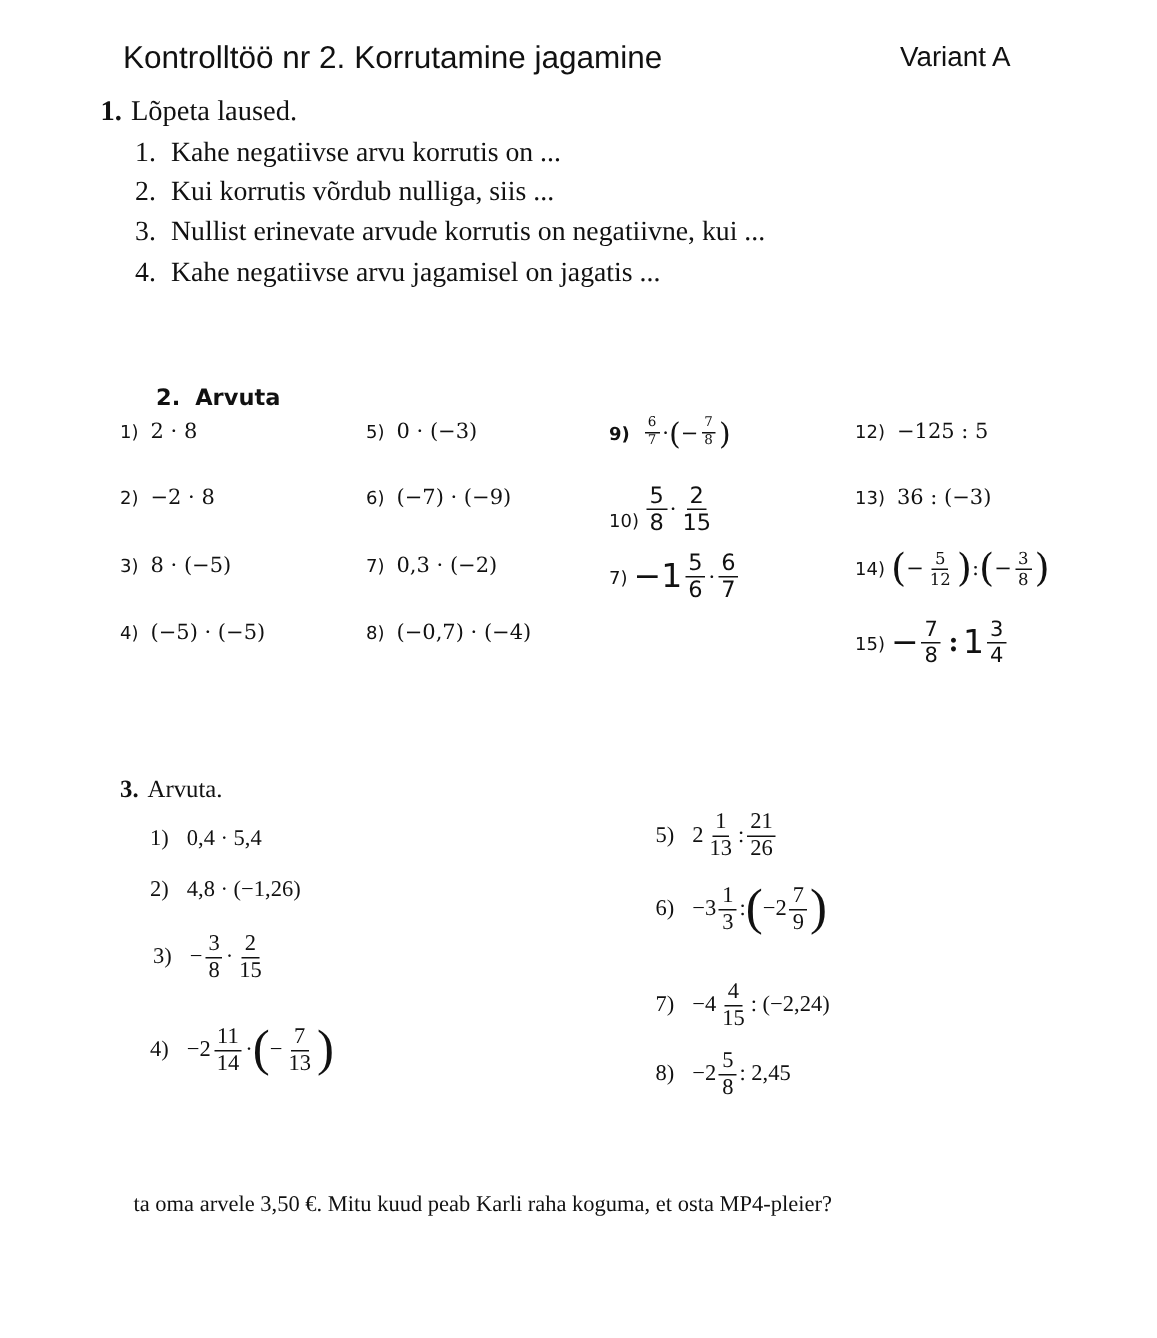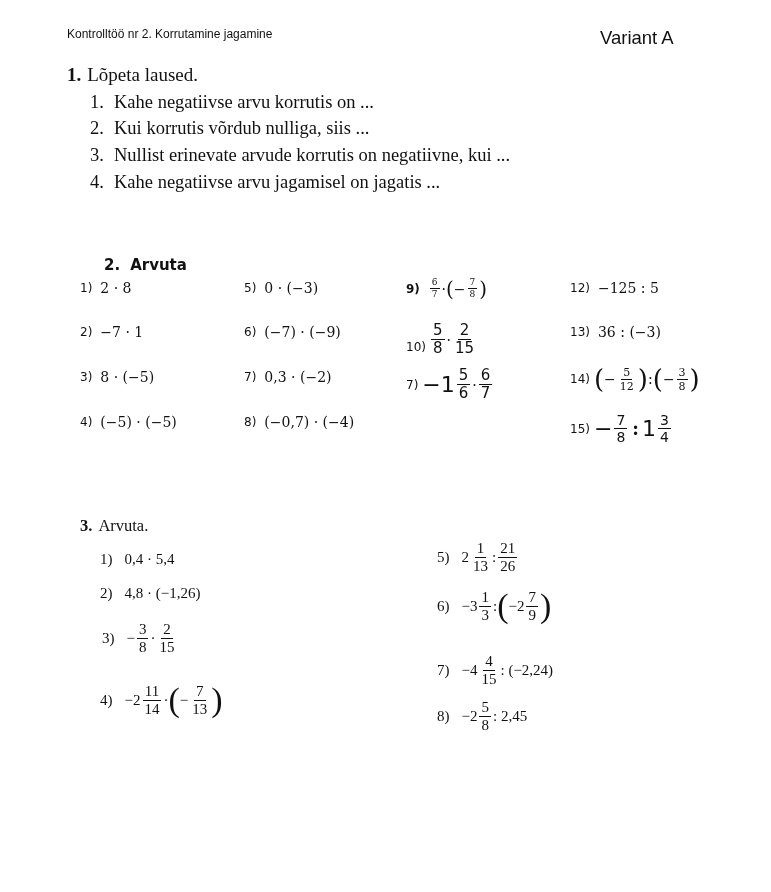--- a/index.html
+++ b/index.html
@@ -2,21 +2,21 @@
 <html><head>
 <meta charset="utf-8">
 <style>
   html, body { margin: 0; padding: 0; background: #ffffff; }
   body { width: 771px; height: 892px; position: relative; overflow: hidden; color: #111; }
   .abs { position: absolute; white-space: nowrap; }
   .sans { font-family: "DejaVu Sans", sans-serif; }
   .lsans { font-family: "Liberation Sans", sans-serif; }
   .serif { font-family: "Liberation Serif", serif; }
 
-  #title { left: 67px; top: 27px; font-size: 12px; }
+  #title { left: 82px; top: 27px; font-size: 21px; }
   #variant { left: 600px; top: 27px; font-size: 18.5px; }
 
   .s1-head { left: 67px; top: 64px; font-size: 19px; }
   .s1-head b { margin-right: 6px; }
   .s1-item { left: 90px; font-size: 18.5px; font-family: Liberation Serif, serif; }
   .s1-item .n { display: inline-block; width: 24px; }
 
   .s2-head { left: 104px; top: 256px; font-size: 15px; font-weight: bold; }
   .s2-head .n { margin-right: 10px; }
   .ex2 { font-size: 14px; display: flex; align-items: center; }
@@ -61,21 +61,21 @@
 <div class="abs sans s2-head">
   <span class="n">2.</span><span>Arvuta</span>
 </div>
 
 <div class="abs ex2" style="left:80px; top:280px">
     <span class="lbl">1)</span>
     <span class="expr">2 · 8</span>
   </div>
 <div class="abs ex2" style="left:80px; top:324px">
     <span class="lbl">2)</span>
-    <span class="expr">−7 · 1</span>
+    <span class="expr">−2 · 8</span>
   </div>
 <div class="abs ex2" style="left:80px; top:369px">
     <span class="lbl">3)</span>
     <span class="expr">8 · (−5)</span>
   </div>
 <div class="abs ex2" style="left:80px; top:414px">
     <span class="lbl">4)</span>
     <span class="expr">(−5) · (−5)</span>
   </div>
 
@@ -281,13 +281,14 @@
   <span class="lbl">8)</span>
   <span>−2</span>
   <span class="frac">
       <span class="num">5</span>
       <span class="den">8</span>
     </span>
   <span>:</span>&nbsp;<span>2,45</span>
 </div>
 
 <div class="abs s4">
+  <div class="l2">ta oma arvele 3,50 €. Mitu kuud peab Karli raha koguma, et osta MP4-pleier?</div>
 </div>
 
 </body></html>

